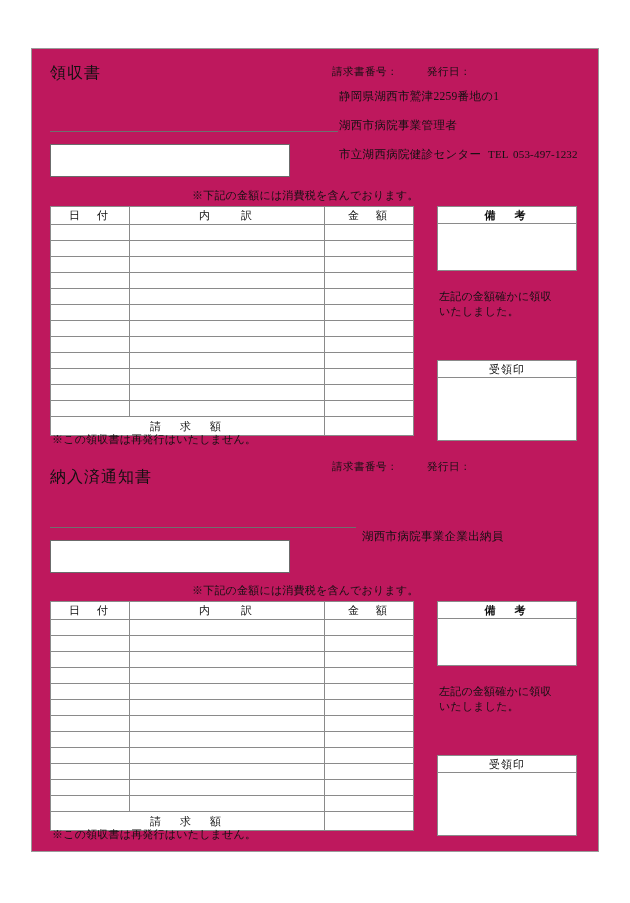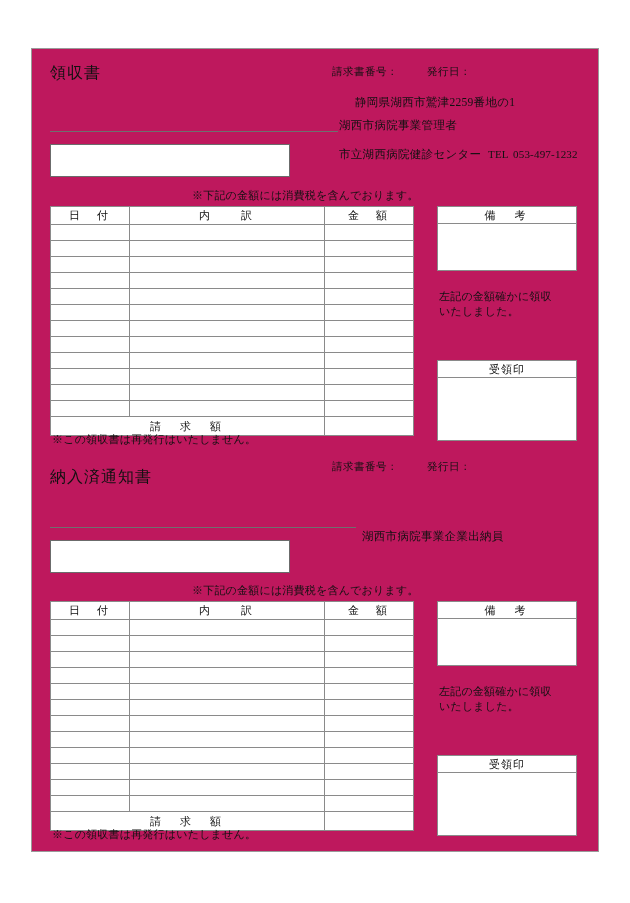--- a/index.html
+++ b/index.html
@@ -116,21 +116,21 @@
   table.remarks {
     border-collapse: collapse;
     table-layout: fixed;
     width: 140px;
     background: #fff;
   }
   table.remarks th,
   table.remarks td {
     border: 1px solid #8a8a8a;
     padding: 0;
-    font-weight: normal;
+    font-weight: bold;
     font-size: 11px;
     color: #111;
     text-align: center;
     vertical-align: middle;
     margin-top: 8px;
   }
   table.remarks th {
     height: 16px;
     line-height: 16px;
     letter-spacing: 4px;
@@ -177,21 +177,21 @@
     <div>
 
       <div class="abs doc-title" style="left:18px; top:14px;">領収書</div>
 
       <div class="abs meta-label nowrap" style="left:300px; top:16px;">請求書番号：</div>
       <div class="abs meta-label nowrap" style="left:397px; top:16px;"></div>
 
       <div class="abs meta-label nowrap" style="left:395px; top:16px;">発行日：</div>
       <div class="abs meta-label nowrap" style="left:460px; top:16px;"></div>
 
-      <div class="abs org-line nowrap" style="left:307px; top:46px;margin-left:16px;">静岡県湖西市鷲津2259番地の1</div>
+      <div class="abs org-line nowrap" style="left:307px; top:40px;">静岡県湖西市鷲津2259番地の1</div>
       <div class="abs org-line nowrap" style="left:307px; top:69px;">湖西市病院事業管理者</div>
 
       <div class="abs name-rule" style="left:18px; top:82px; width:288px;"></div>
       <div class="abs meta-label nowrap" style="left:24px; top:66px;"></div>
 
       <div class="abs center-line nowrap" style="left:307px; top:98px;">市立湖西病院健診センター</div>
       <div class="abs tel-line nowrap" style="left:456px; top:99px;">TEL</div>
       <div class="abs tel-line nowrap" style="left:481px; top:99px;">053-497-1232</div>
 
       <div class="abs name-box" style="left:18px; top:95px; width:240px; height:33px;"></div>

